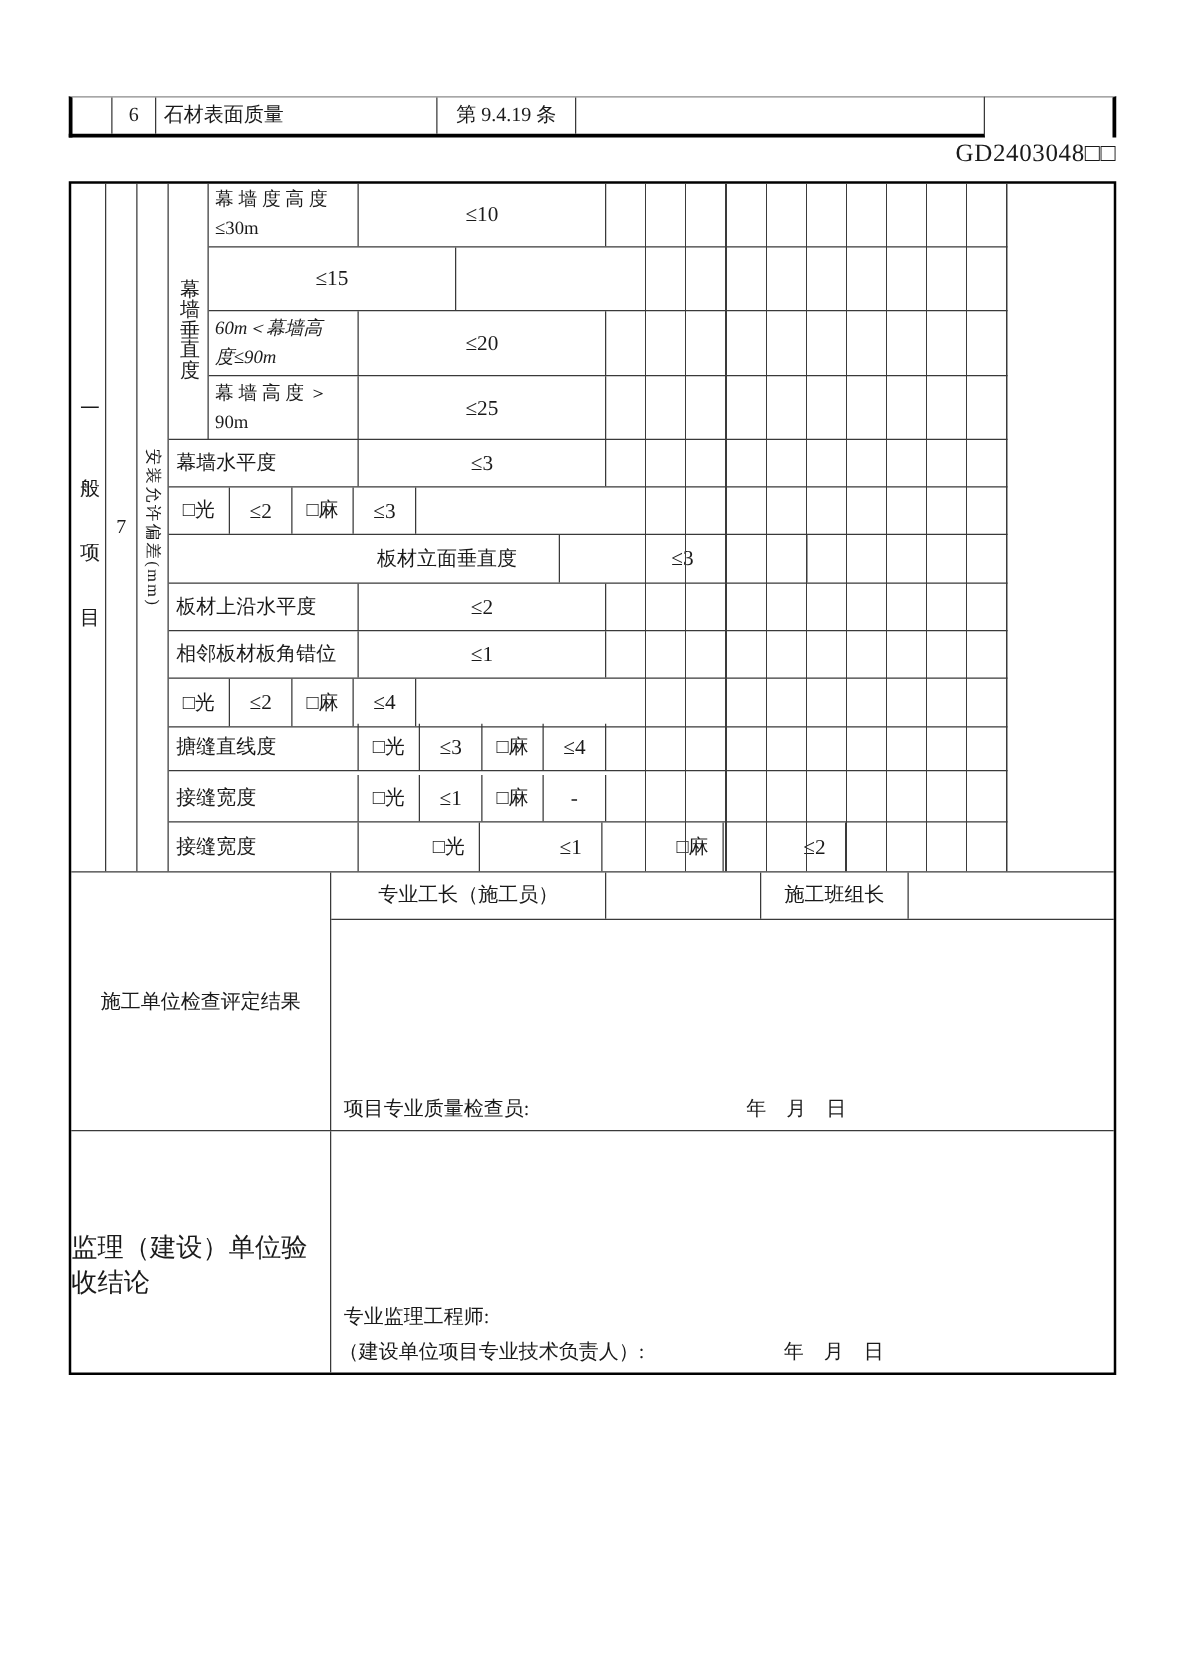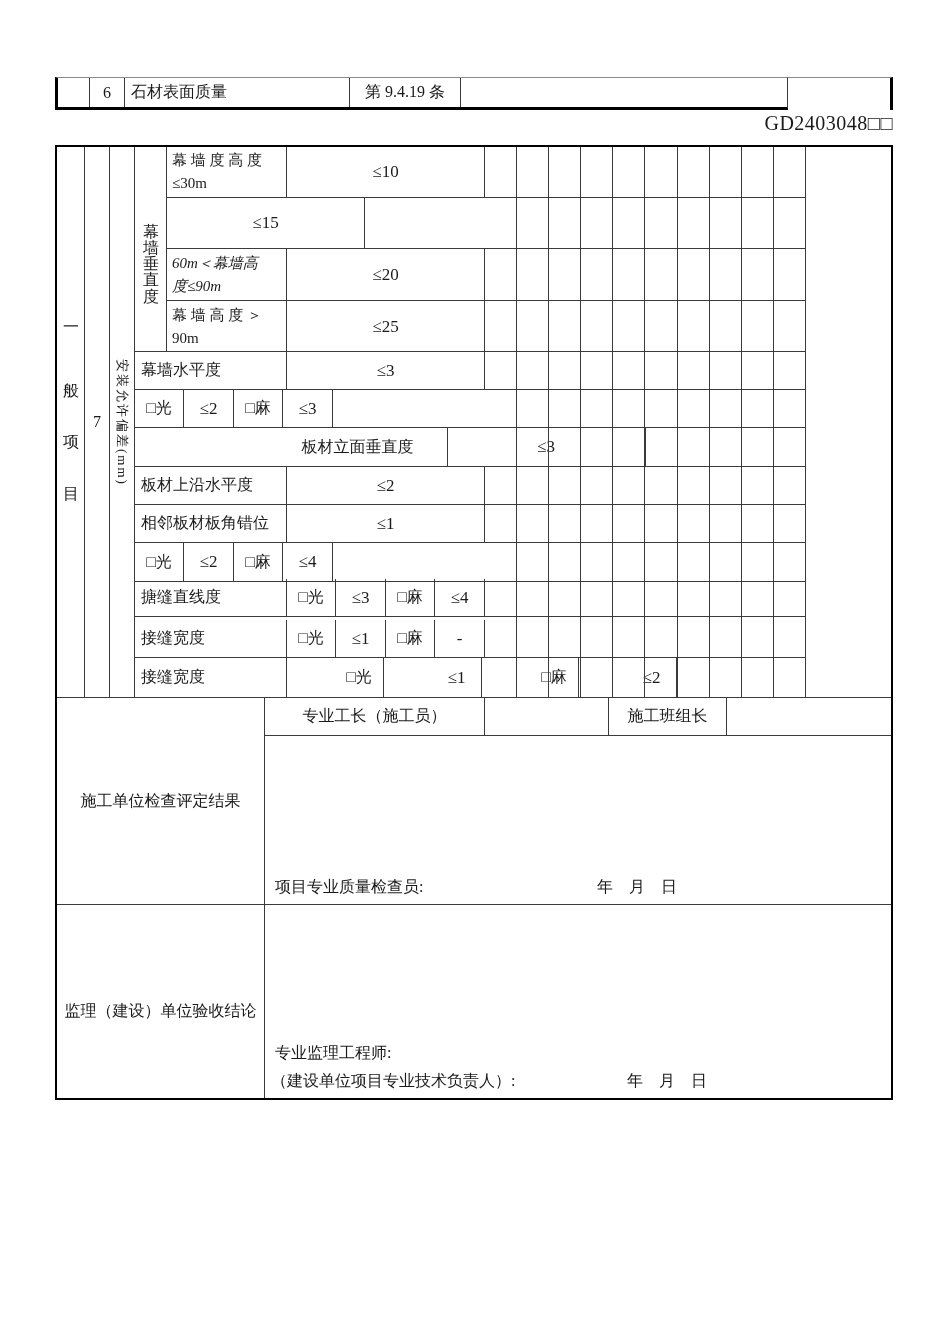--- a/index.html
+++ b/index.html
@@ -138,21 +138,21 @@
       <div class="cell" style="flex:1;"></div>
     </div>
     <div class="abs" style="left:208px;top:589px;width:626px;height:168px;">
       <span class="abs txt" style="left:10px;bottom:6px;">项目专业质量检查员:</span>
       <span class="abs txt" style="left:332px;bottom:6px;">年　月　日</span>
     </div>
 
     <div class="abs hline" style="left:0;top:757px;width:834px;"></div>
 
     <div class="abs cell br" style="left:0;top:758px;width:208px;height:193px;">
-      <span style="font-size:16px;margin-top:20px;">监理（建设）单位验收结论</span>
+      <span style="font-size:21px;margin-top:20px;">监理（建设）单位验收结论</span>
     </div>
     <div class="abs" style="left:208px;top:758px;width:626px;height:193px;">
       <span class="abs txt" style="left:10px;bottom:34px;">专业监理工程师:</span>
       <span class="abs txt" style="left:6px;bottom:6px;">（建设单位项目专业技术负责人）:</span>
       <span class="abs txt" style="left:362px;bottom:6px;">年　月　日</span>
     </div>
 
   </div>
 
 </div>

